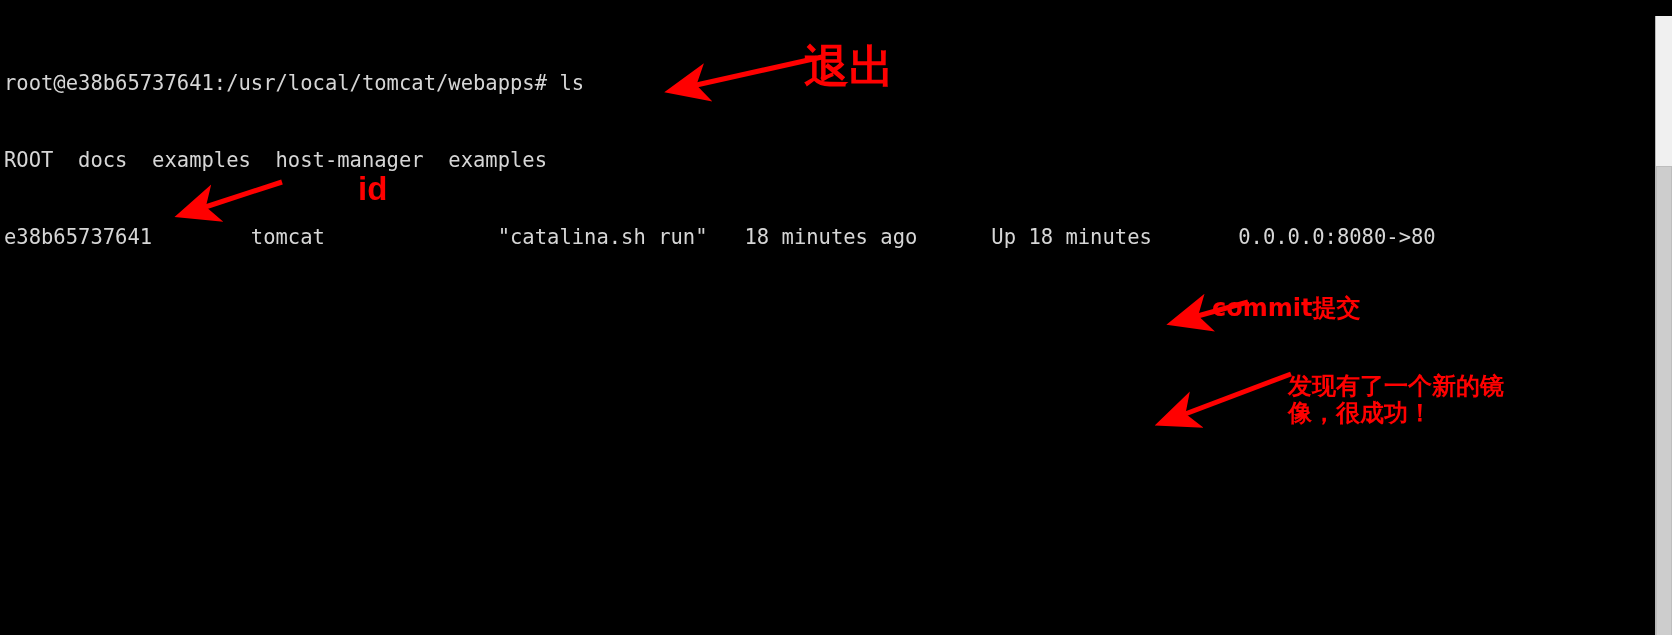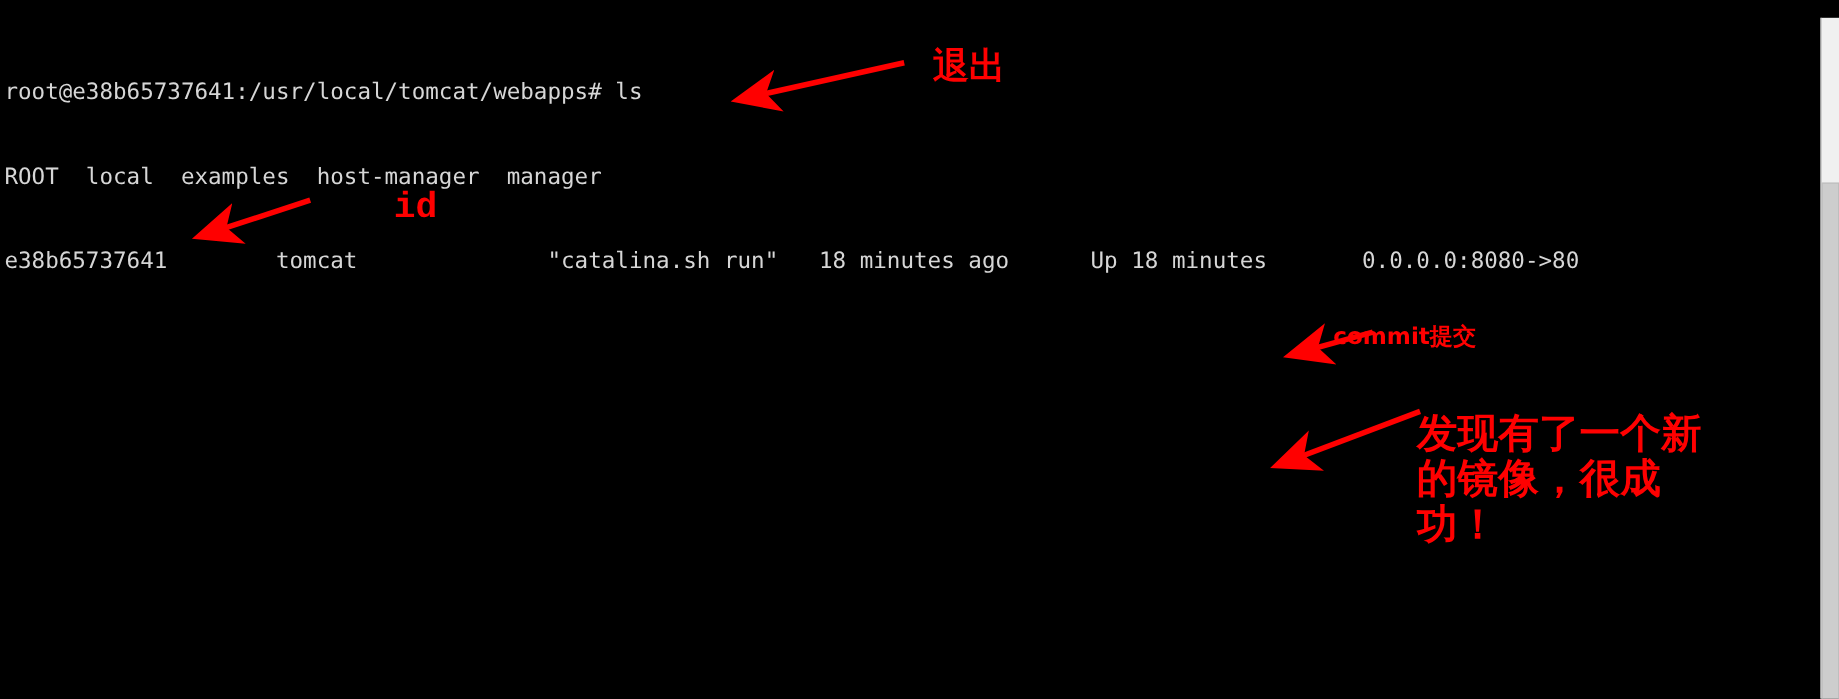--- a/index.html
+++ b/index.html
@@ -64,39 +64,39 @@
 
   
   .annot {
     position: absolute;
     color: #ff0000;
     font-family: "DejaVu Sans", "Liberation Sans", sans-serif;
     font-weight: 700;
     white-space: pre;
     line-height: 1.12;
   }
-  #annot-exit     { left: 848px; top: 26px;  font-size: 33px; }
-  #annot-id       { left: 358px; top: 155px; font-size: 33px; font-family: Liberation Mono, monospace; }
-  #annot-commit   { left: 1212px; top: 279px; font-size: 21px; }
-  #annot-newimage { left: 1288px; top: 357px; font-size: 37px; width: 260px; white-space: normal; }
+  #annot-exit     { left: 804px; top: 26px;  font-size: 45px; }
+  #annot-id       { left: 358px; top: 155px; font-size: 33px; font-family: Liberation Sans, sans-serif; }
+  #annot-commit   { left: 1212px; top: 279px; font-size: 24px; }
+  #annot-newimage { left: 1288px; top: 357px; font-size: 24px; width: 260px; white-space: normal; }
 
   .arrow { position: absolute; overflow: visible; }
   #arrow-exit     { left: 660px; top: 26px;  }
   #arrow-id       { left: 170px; top: 160px; }
   #arrow-commit   { left: 1160px; top: 280px; }
   #arrow-newimage { left: 1148px; top: 350px; }
 </style>
 </head>
 <body>
 
 <div id="terminal">
 
   <div id="term-text">
     <div class="line">root@e38b65737641:/usr/local/tomcat/webapps# ls</div>
-    <div class="line">ROOT  local  examples  host-manager  manager</div>
+    <div class="line">ROOT  docs  examples  host-manager  examples</div>
     <div class="line">e38b65737641        tomcat              "catalina.sh run"   18 minutes ago      Up 18 minutes       0.0.0.0:8080-&gt;80</div>
     
     
     
     
     
     
     
     
     

